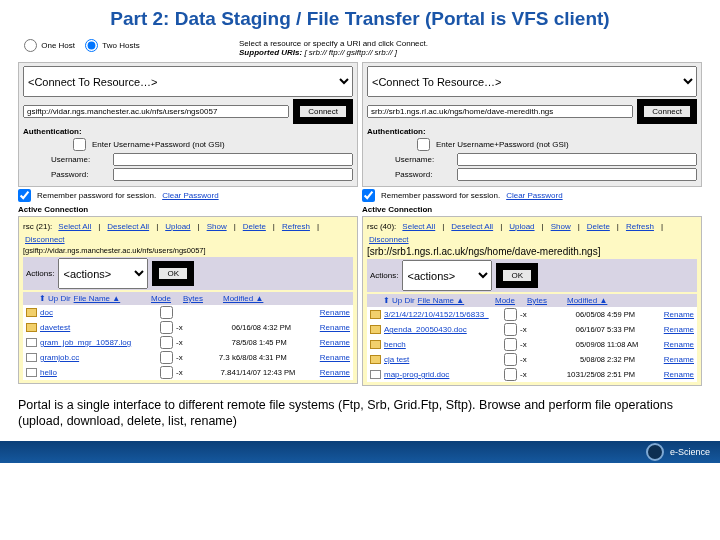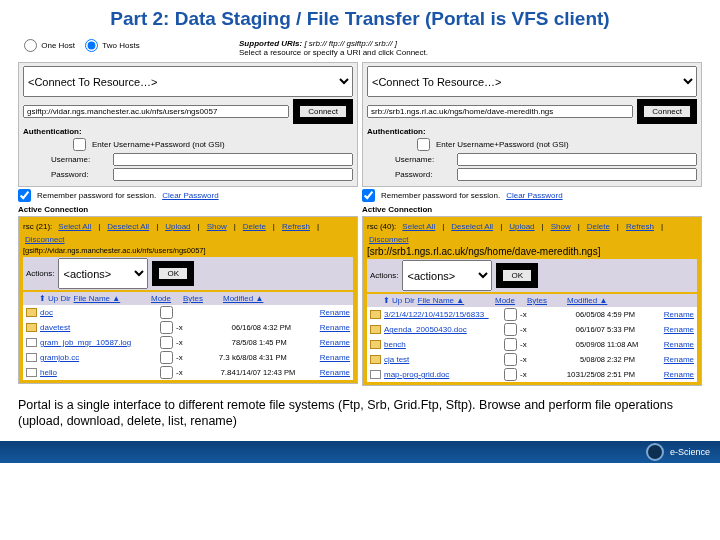--- a/index.html
+++ b/index.html
@@ -5,21 +5,21 @@
   * { box-sizing: border-box; }
   body { margin: 0; font-family: Verdana, Arial, sans-serif; font-size: 8px; background: #fff; width: 720px; }
   .slide { padding: 8px 18px; }
   .title { color: #1a55a8; font-family: "Trebuchet MS", Verdana, sans-serif; font-size: 19px; font-weight: 700; text-align: center; margin-bottom: 6px; }
   .panel-wrap { display: flex; gap: 4px; }
   .topbar { font-size: 8px; padding: 3px 6px; }
   .topbar label { margin-right: 8px; }
   .desc { font-size: 8px; }
   .desc .em { font-style: italic; }
   .column { flex: 1; border: 0; }
-  .box { border: 1px solid #bbb; margin: 2px 0; padding: 3px 4px; background: #eab308; }
+  .box { border: 1px solid #bbb; margin: 2px 0; padding: 3px 4px; background: #fef9c3; }
   .box.gray { background: #ececec; }
   .sel { width: 100%; font-size: 11px; height: 31px; }
   .row { display: flex; align-items: center; gap: 4px; margin: 2px 0; }
   .row input[type=text], .row input[type=password] { flex: 1; font-size: 8px; height: 13px; padding: 0 2px; }
   .btn { font-size: 8px; padding: 1px 8px; border: 7px solid #000000; background: #e8e8e8; cursor: pointer; }
   .lbl { min-width: 58px; display: inline-block; }
   .sect { font-weight: 700; margin: 3px 0 1px; font-size: 8px;}
   .link { color: #1144cc; text-decoration: underline; cursor: pointer; margin: 0 2px; }
   .sep { margin: 0 1px; }
   .tblhead { display: flex; background: #d8d4e4; padding: 2px 16px; align-items: center; font-size:8px; }
@@ -48,22 +48,22 @@
 
 <div class="slide">
   <div class="title">Part 2: Data Staging / File Transfer (Portal is VFS client)</div>
 
   <div class="topbar" style="display:flex;">
     <div style="flex:0 0 32%;">
       <label><input type="radio" name="h" style=""> <span>One Host</span></label>
       <label><input type="radio" name="h" checked="" style=""> <span>Two Hosts</span></label>
     </div>
     <div class="desc" style="flex:1;">
+      <div>Select a resource or specify a URI and click Connect.</div>
       <div><b class="em">Supported URIs:</b> <span class="em">[ srb:// ftp:// gsiftp:// srb:// ]</span></div>
-      <div>Select a resource or specify a URI and click Connect.</div>
     </div>
   </div>
 
   <div class="panel-wrap">
 
     <div class="column">
       <div class="box gray">
         <select class="sel"><option>&lt;Connect To Resource…&gt;</option></select>
         <div class="row">
           <input type="text" value="gsiftp://vidar.ngs.manchester.ac.uk/nfs/users/ngs0057" style="">

